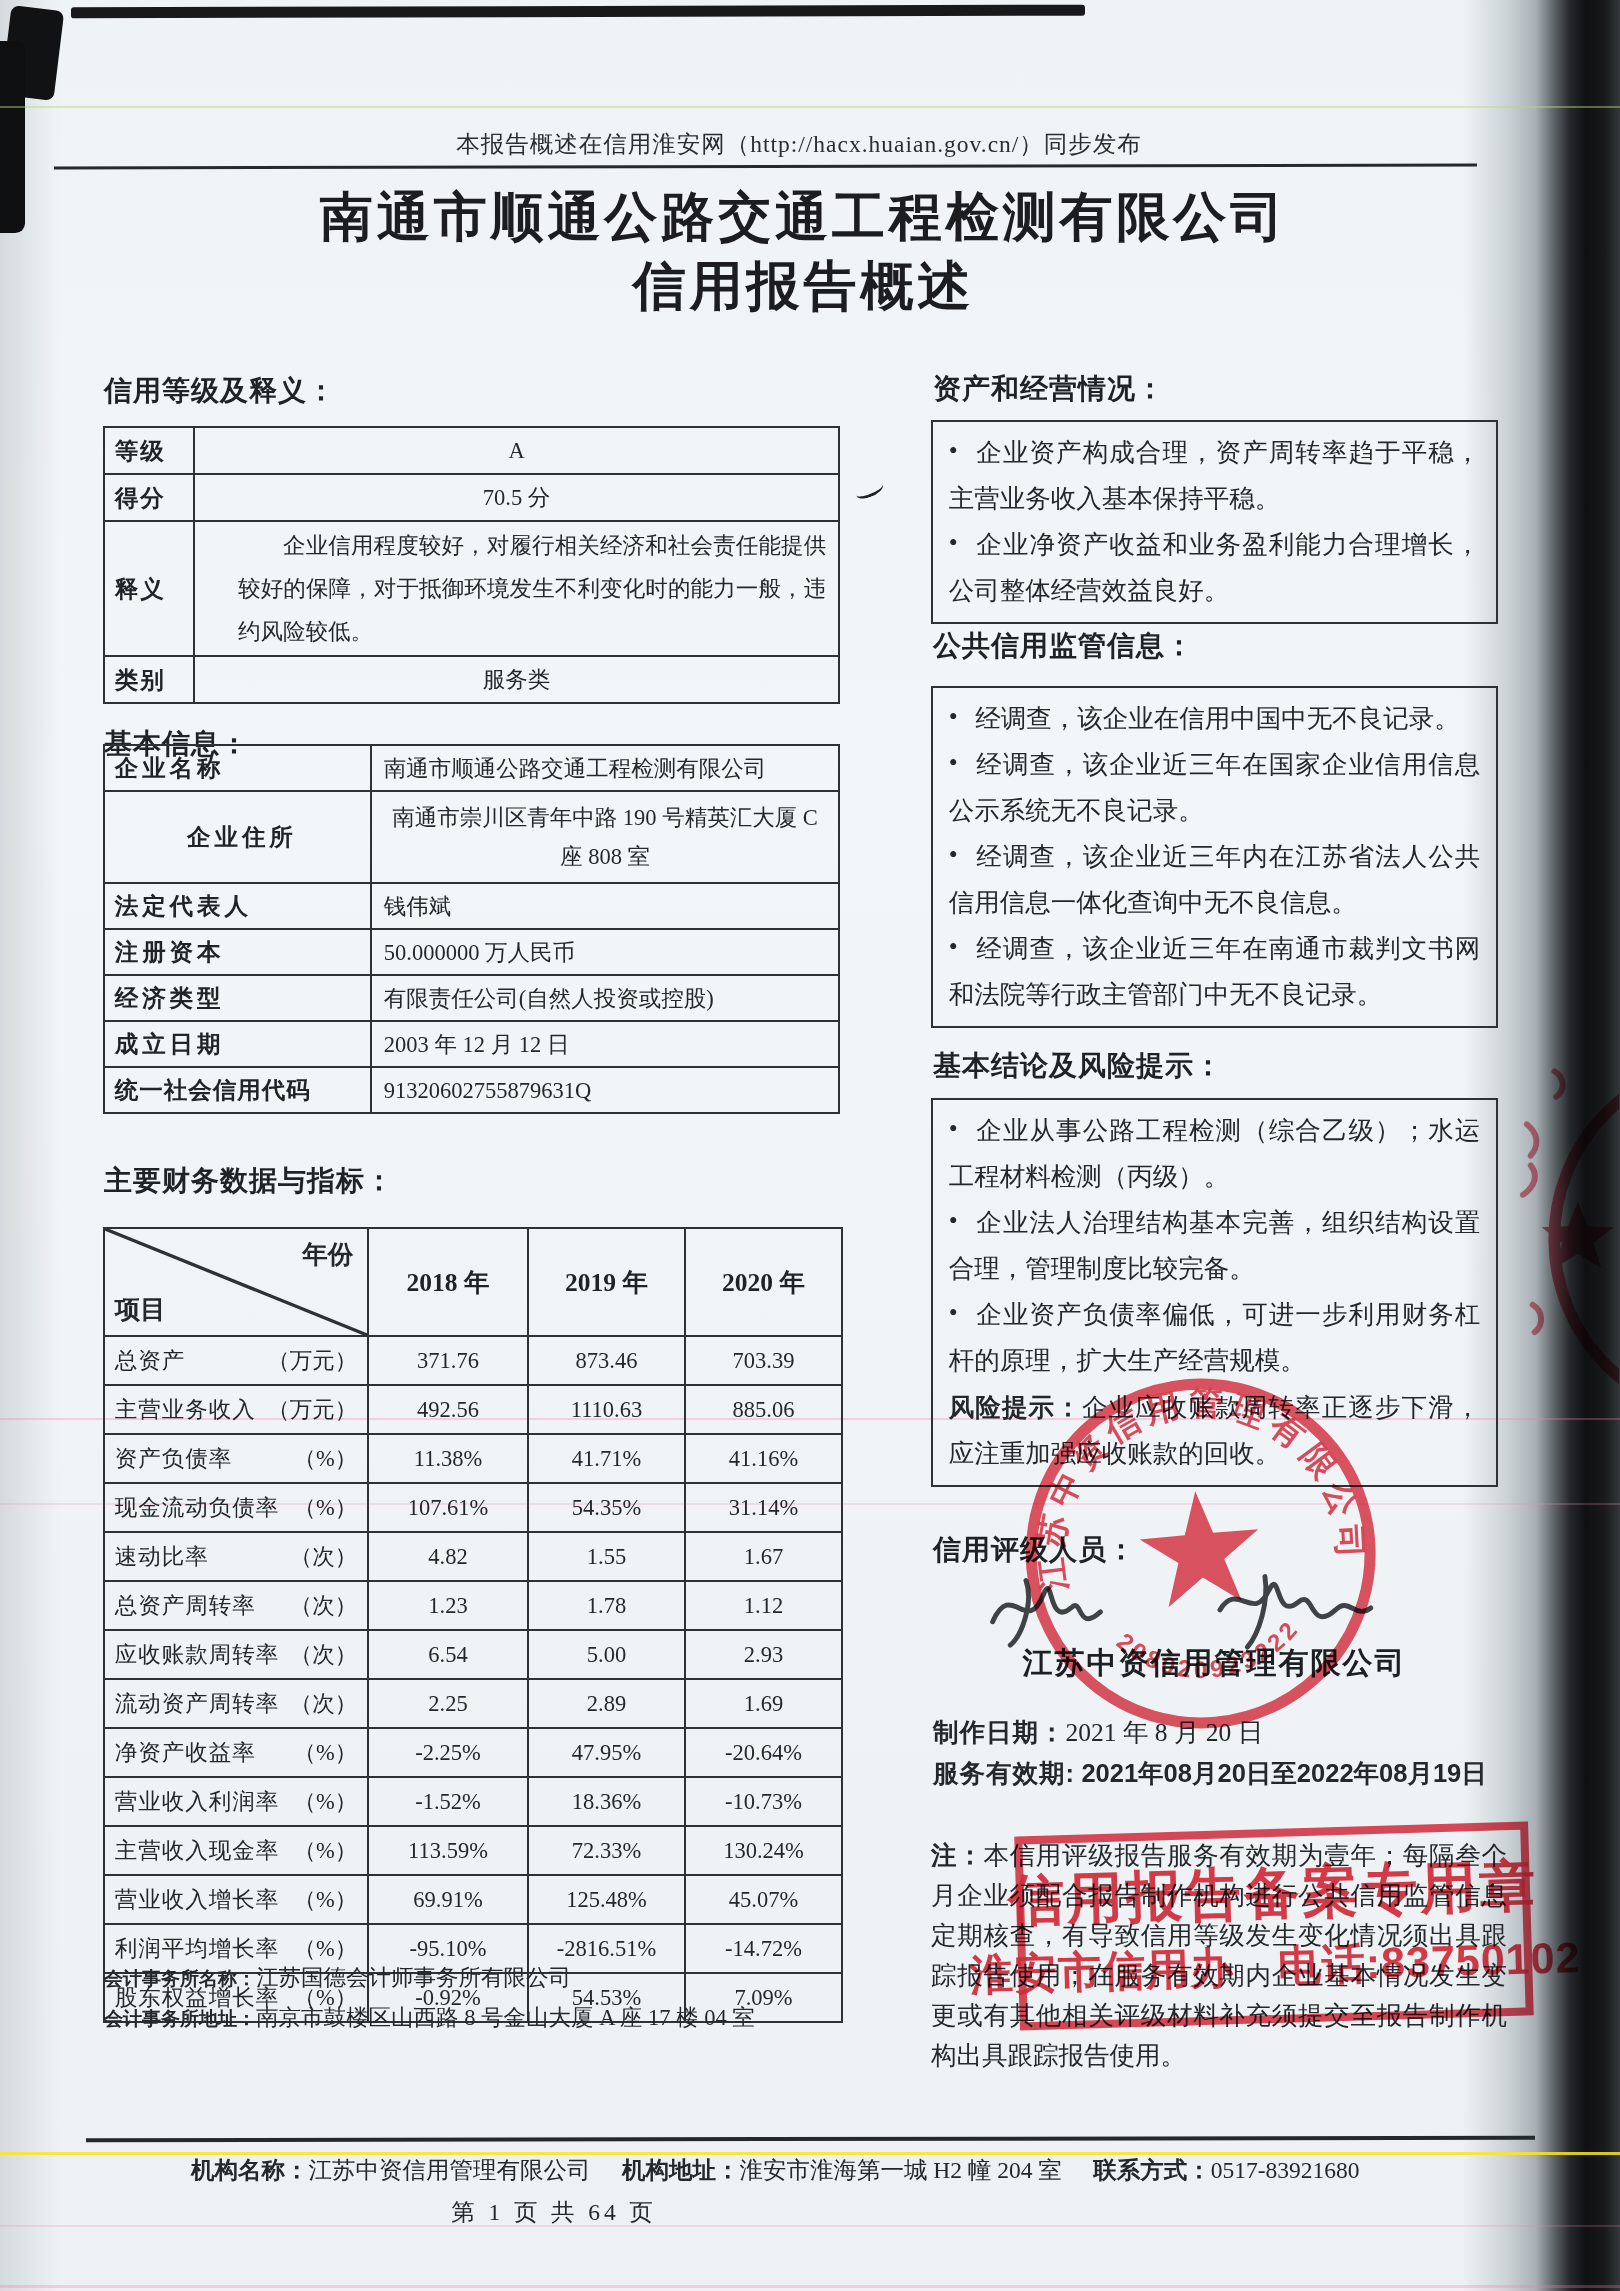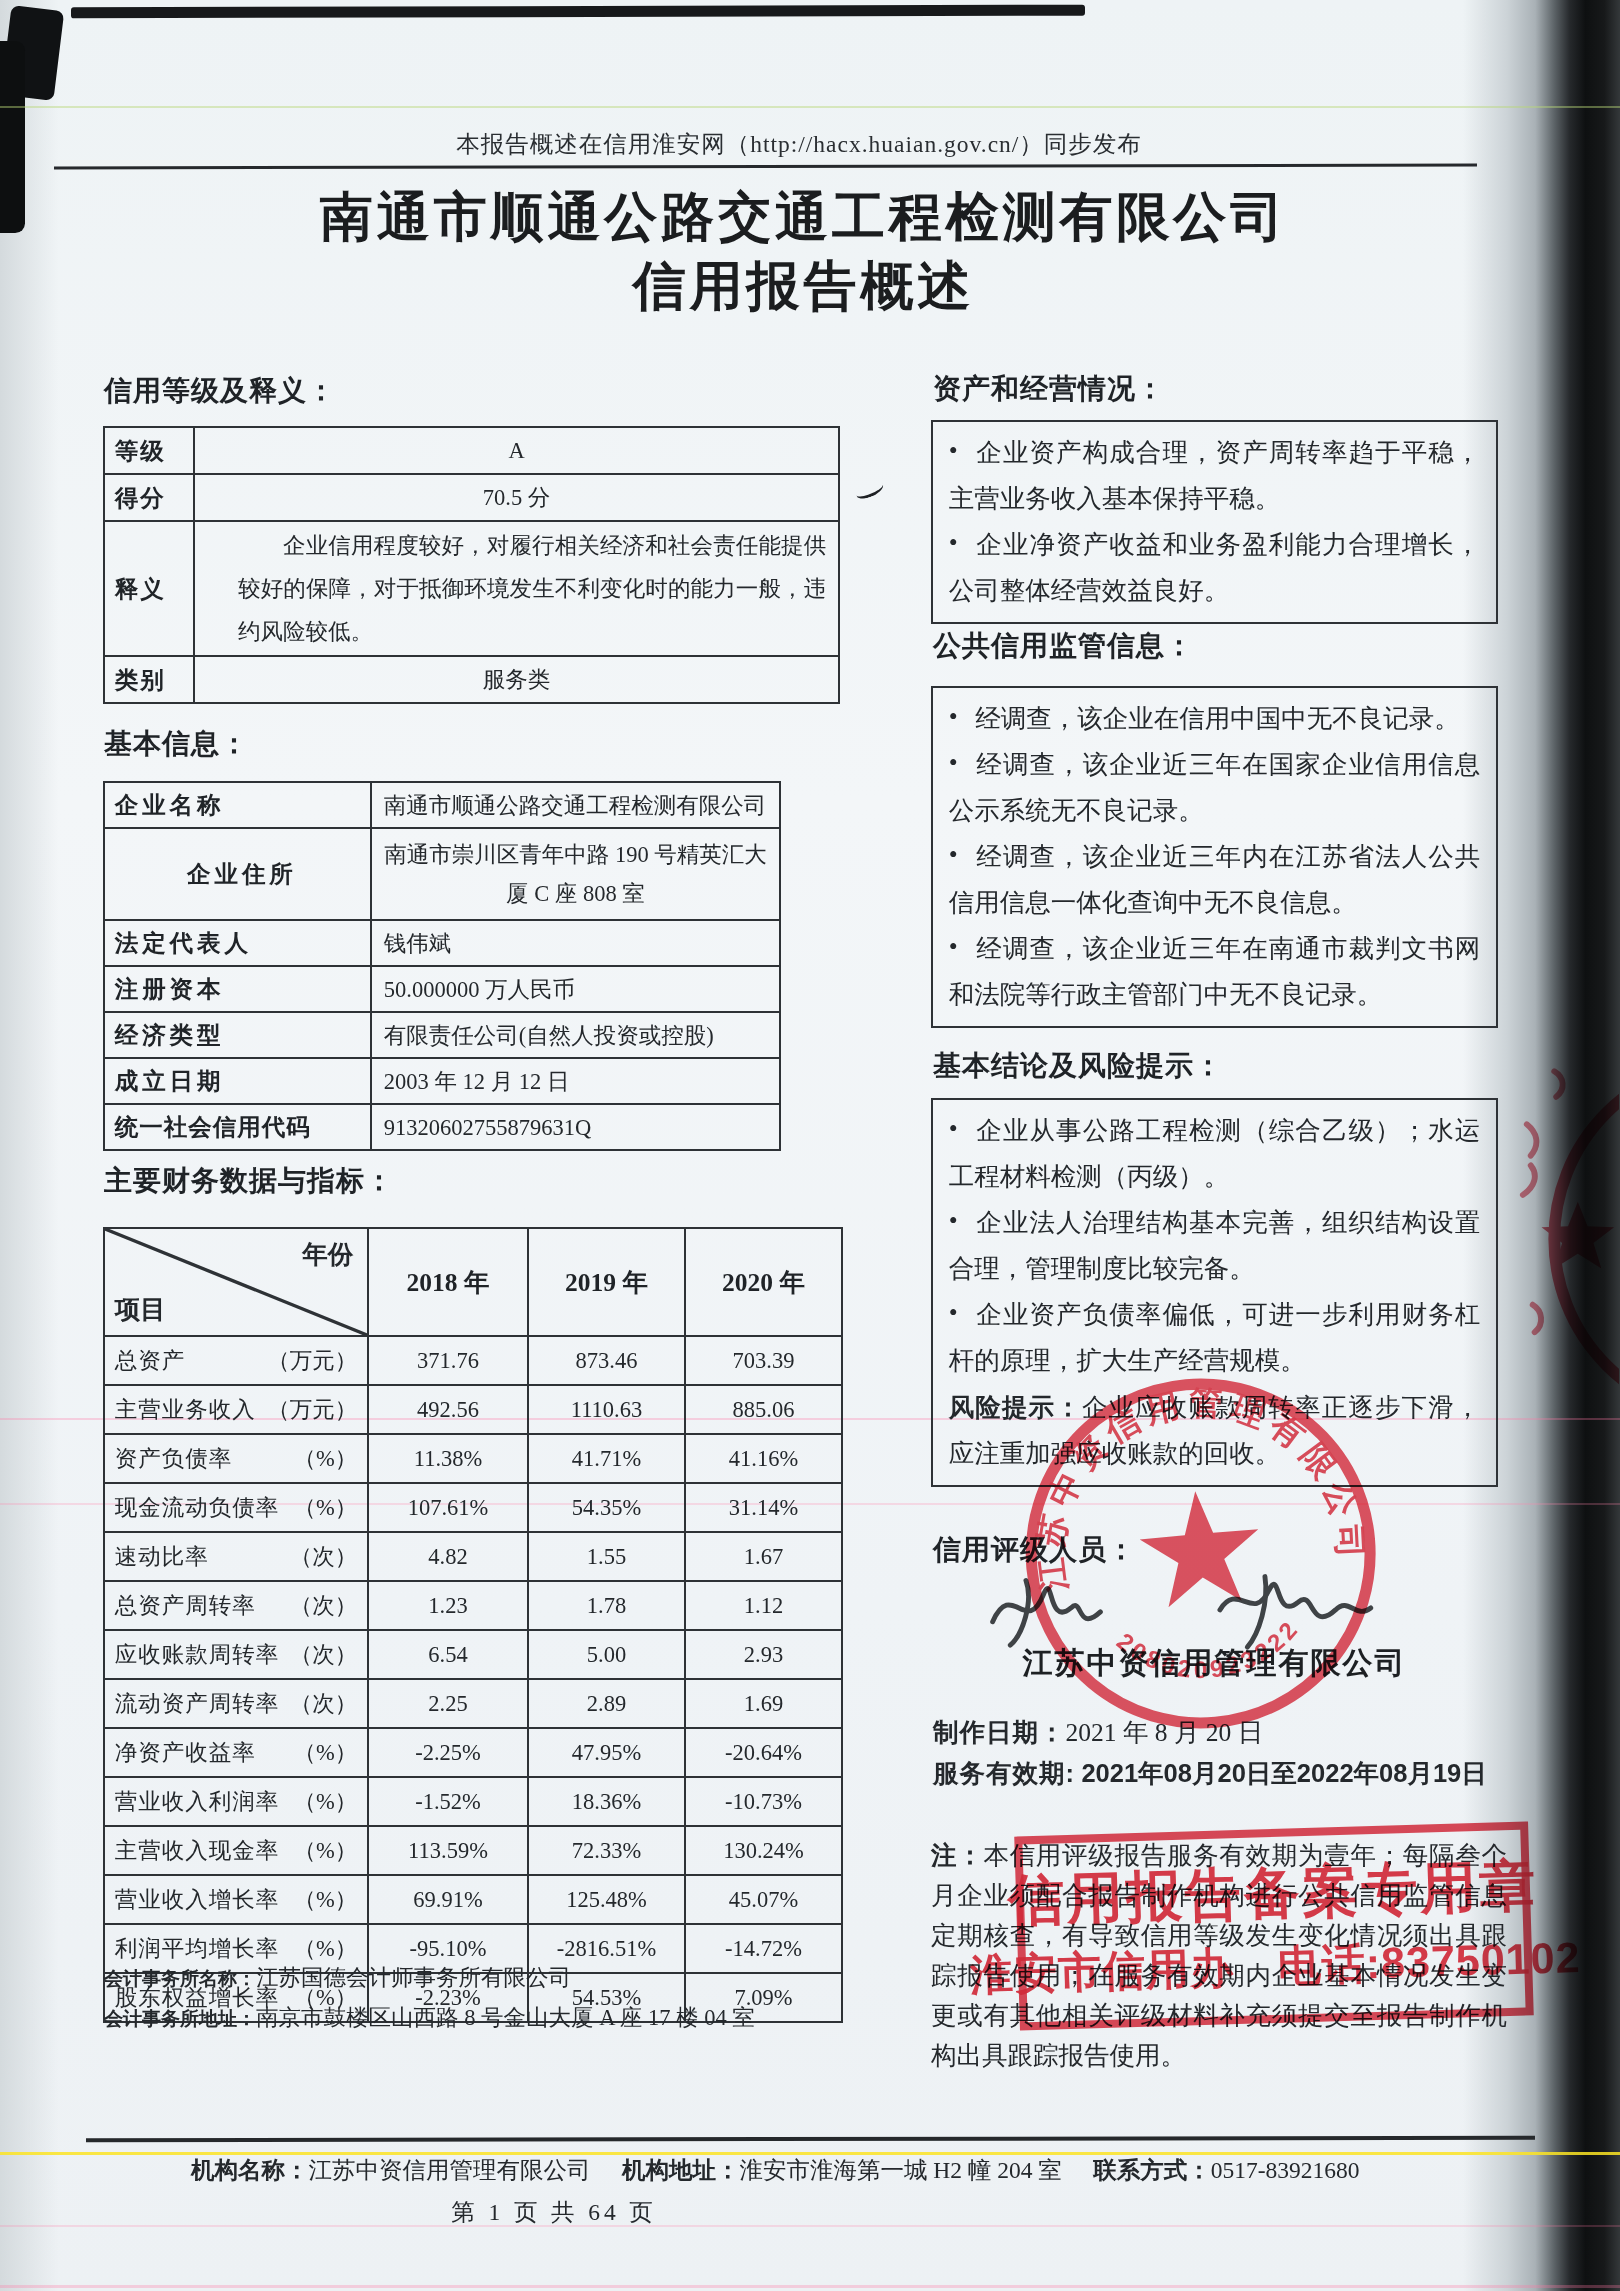--- a/index.html
+++ b/index.html
@@ -35,21 +35,21 @@
   
   table.doc{border-collapse:collapse;table-layout:fixed;background:transparent;}
   table.doc td{border:2.9px solid #2e3236;vertical-align:middle;overflow:hidden;}
   td.lbl{font-family:"Liberation Sans",sans-serif;font-weight:bold;font-size:23.5px;padding-left:9.8px;letter-spacing:2px;color:#202428;}
   td.val{font-size:22.5px;padding:2px 11.8px;color:#24282c;}
   td.val.center{text-align:center;}
   #rating-table{position:absolute;left:103px;top:426px;width:737px;}
   #rating-table .r46{height:47px;}
   #rating-table .rbig{height:131px;}
   #rating-table td.val.just{line-height:43px;text-align:justify;text-indent:2em;padding-left:43px;}
-  #basic-table{position:absolute;left:103px;top:781px;width:678px;}
+  #basic-table{position:absolute;left:103px;top:744px;width:737px;}
   #basic-table .r46{height:46px;}
   #basic-table .r92{height:92px;text-align:center;}
   #basic-table td.lbl{letter-spacing:3.9px;}
   #basic-table td.val{line-height:39px;}
   #fin-table{position:absolute;left:103px;top:1227px;width:737px;}
   #fin-table td{height:45px;}
   #fin-table tr.head td{height:90px;}
   #fin-table .yr{font-family:Liberation Serif, serif;font-weight:bold;font-size:25.5px;text-align:center;color:#1f2327;}
   #fin-table td.item{padding:0;}
   .iwrap{display:flex;justify-content:space-between;align-items:center;padding:0 9.8px;font-size:22.5px;}
@@ -350,21 +350,21 @@
       <td class="num">-2816.51%</td>
       <td class="num">-14.72%</td>
     </tr>
     <tr>
       <td class="item">
             <div class="iwrap">
               <span class="iname">股东权益增长率</span>
               <span class="iunit">（%）</span>
             </div>
           </td>
-      <td class="num">-2.23%</td>
+      <td class="num">-0.92%</td>
       <td class="num">54.53%</td>
       <td class="num">7.09%</td>
     </tr>
   </tbody>
     </table>
 
   <div class="acct" id="acct-name">
     <span class="blab">会计事务所名称：</span><span>江苏国德会计师事务所有限公司</span>
   </div>
   <div class="acct" id="acct-addr">

